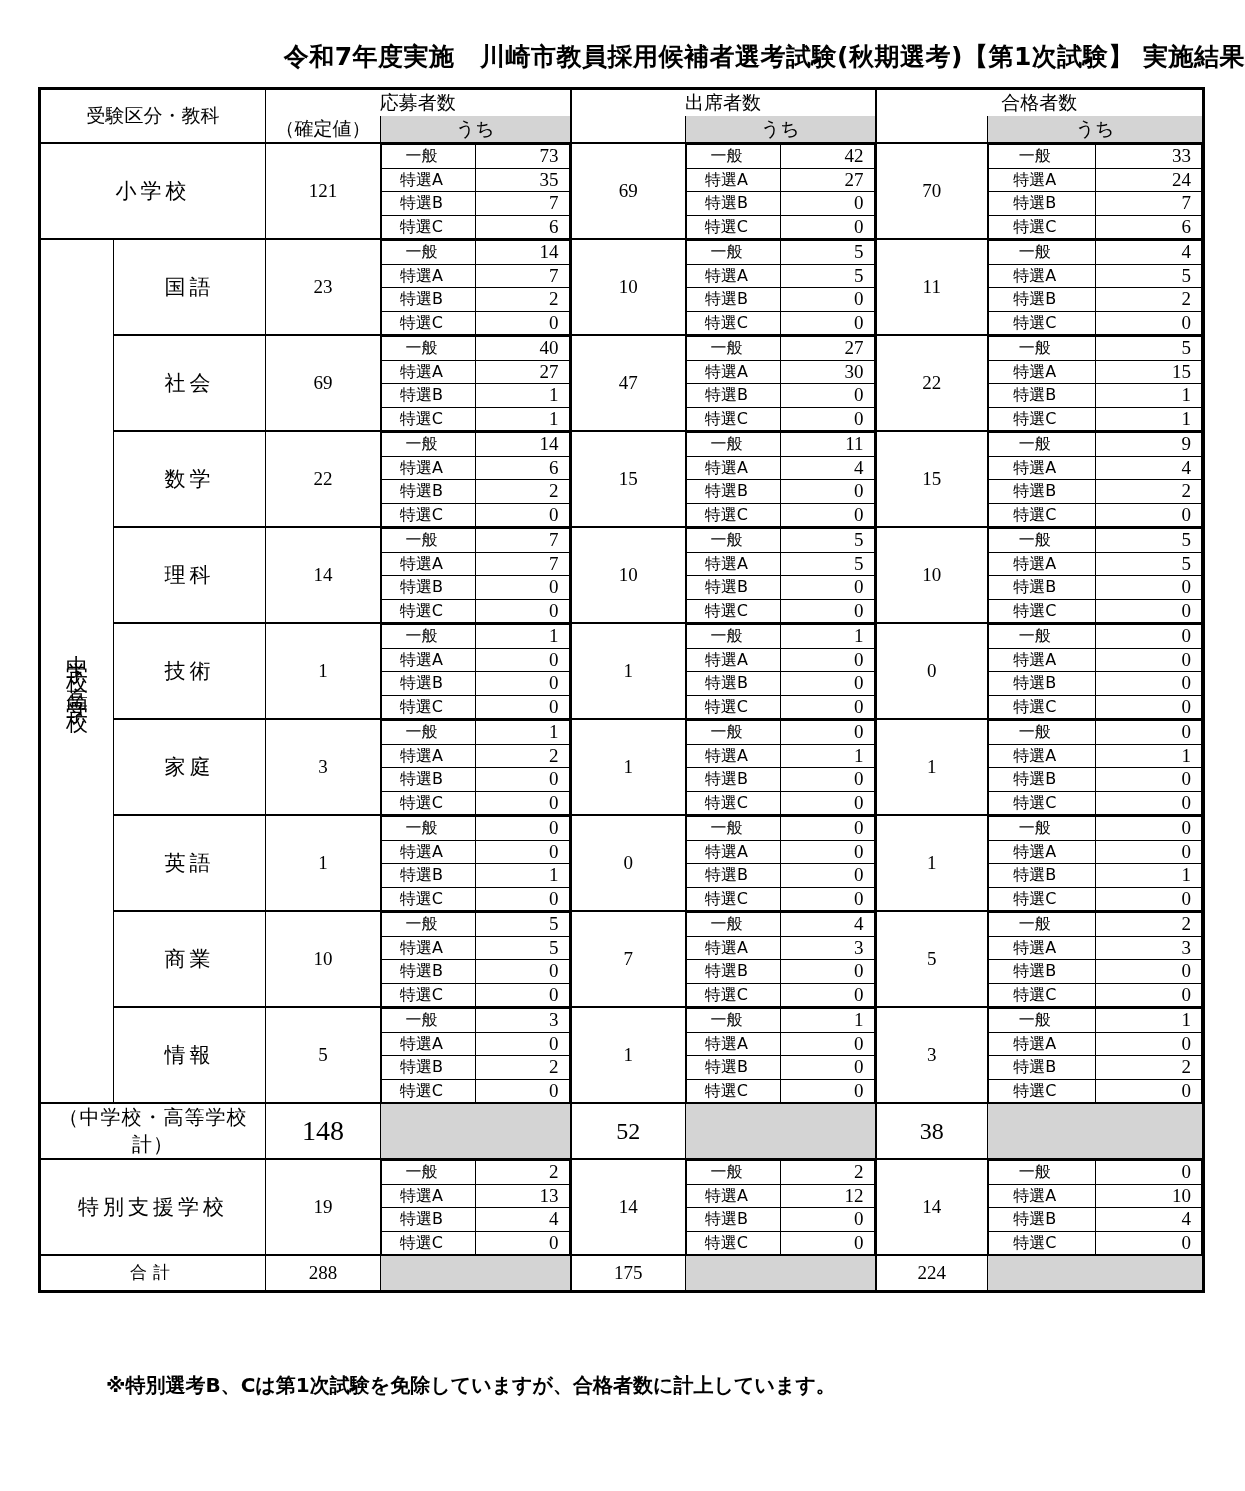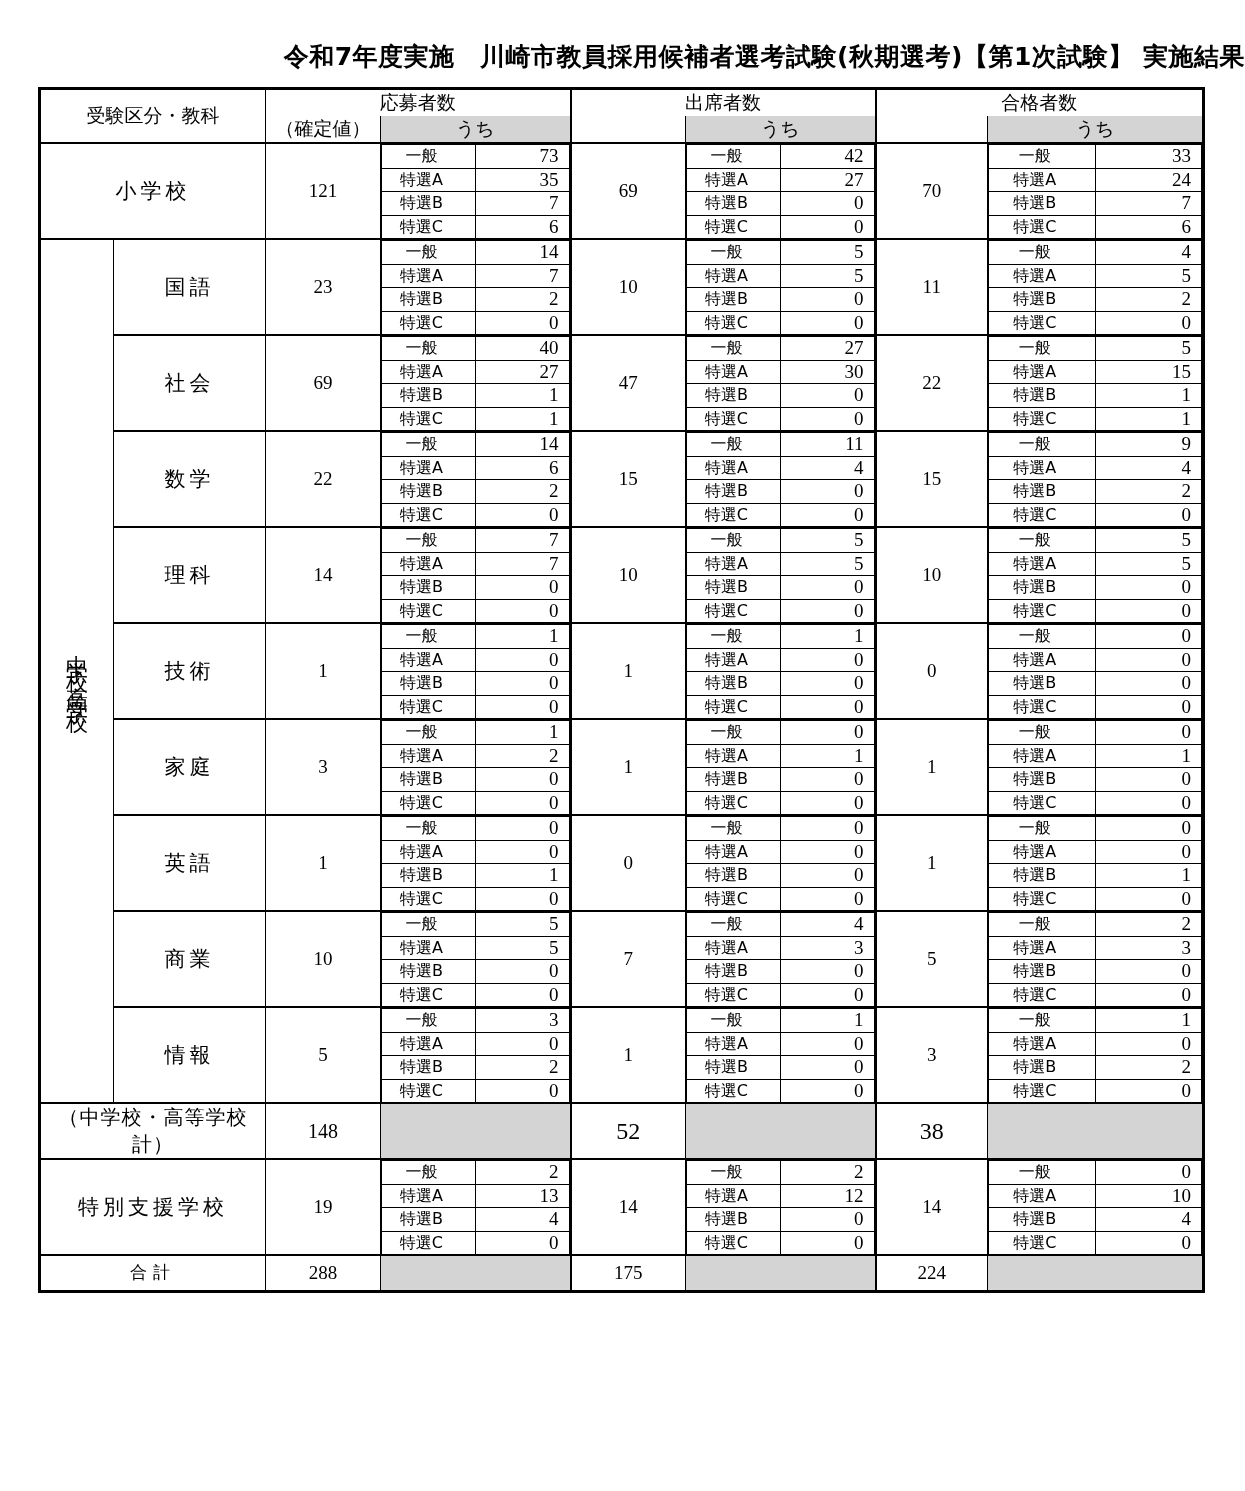--- a/index.html
+++ b/index.html
@@ -898,21 +898,21 @@
                 </tr>
           </tbody>
             </table>
         </td>
       </tr>
 
       <tr class="rowthick-top">
         <td colspan="2" style="height:36px">
           <span class="sectionlabel">（中学校・高等学校計）</span>
         </td>
-        <td style="font-size:20px">148</td>
+        <td style="font-size:28px">148</td>
         <td class="shade thickright"></td>
         <td style="font-size:24px">52</td>
         <td class="shade thickright"></td>
         <td style="font-size:24px">38</td>
         <td class="shade"></td>
       </tr>
 
       <tr class="rowthick-top">
         <td colspan="2" style="height:94px">
           <span class="subjname">特別支援学校</span>
@@ -996,14 +996,15 @@
         <td class="shade thickright"></td>
         <td>175</td>
         <td class="shade thickright"></td>
         <td>224</td>
         <td class="shade"></td>
       </tr>
 
     </tbody>
   </table>
 
+  <div class="note">※特別選考B、Cは第1次試験を免除していますが、合格者数に計上しています。</div>
 
 </div>
 
 </body></html>

